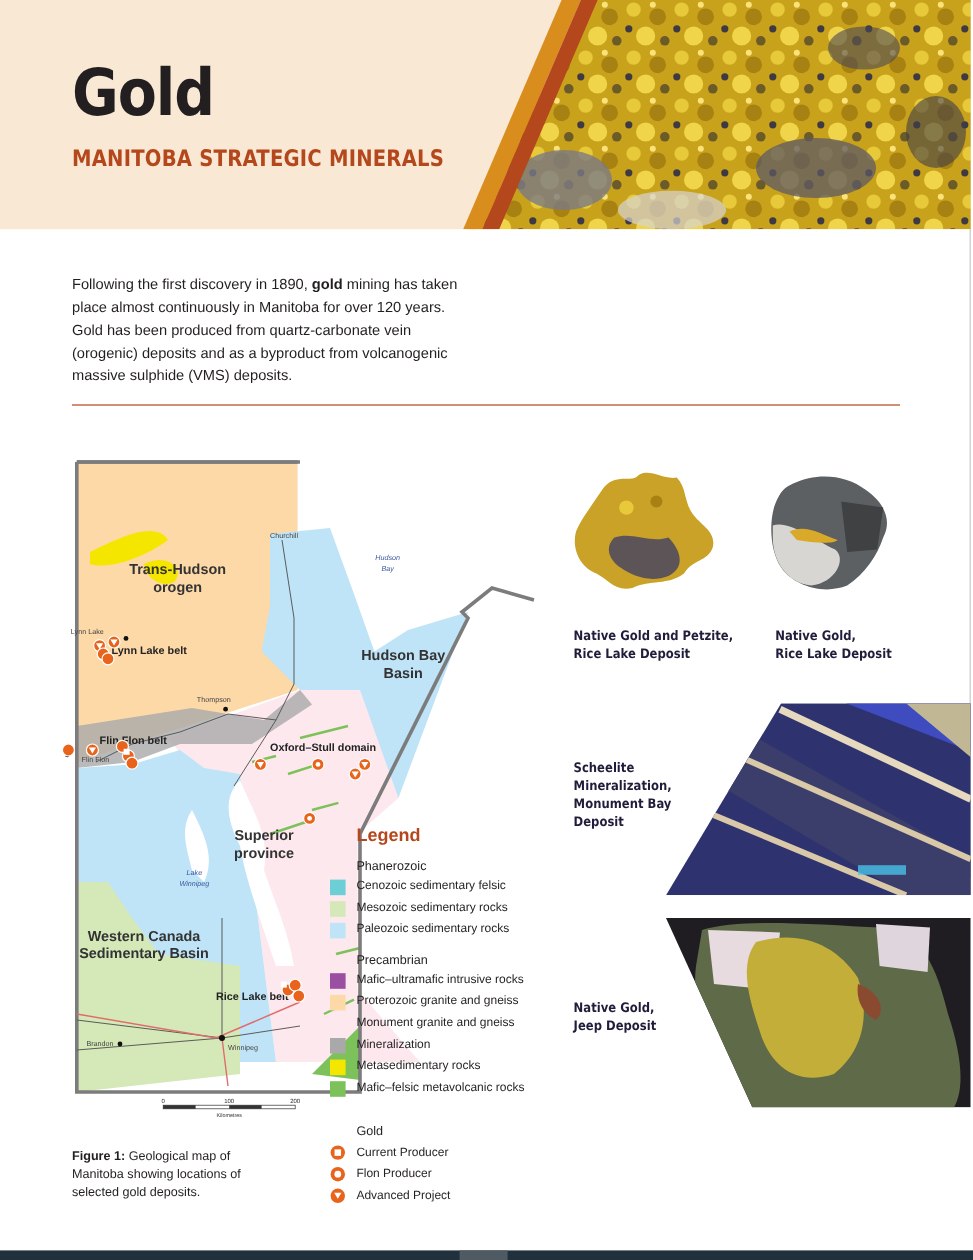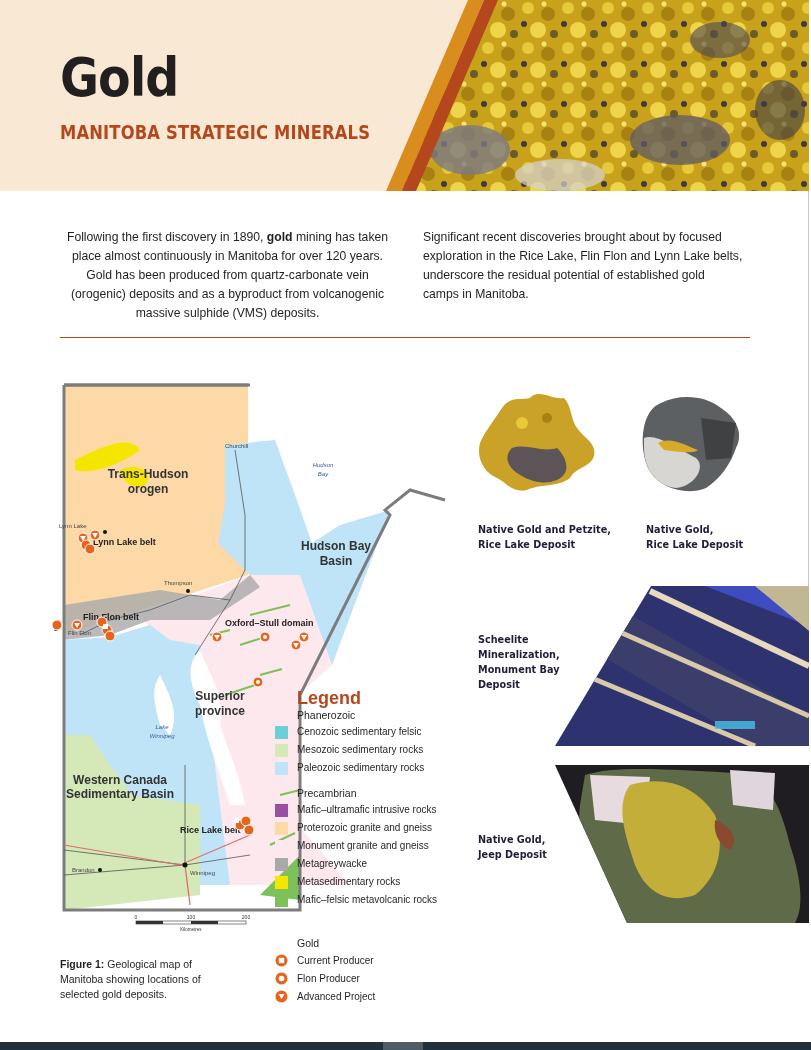--- a/index.html
+++ b/index.html
@@ -9,31 +9,31 @@
   .page { position: absolute; left: 0; top: 0; width: 809px; height: 732px; background: #fff; border-right: 1px solid #c8c8c8; }
 
   
   .header { position: absolute; left: 0; top: 0; width: 809px; height: 191px; background: #f9e8d4; overflow: hidden; }
   .title { position: absolute; left: 60px; top: 46px; font-size: 54px; font-weight: bold; letter-spacing: -1px; color: #231f20; font-family: "DejaVu Sans", sans-serif; transform: scaleX(0.88); transform-origin: left top; }
   .subtitle { position: absolute; left: 60px; top: 121px; font-size: 19px; font-weight: bold; color: #b5471d; font-family: "DejaVu Sans", sans-serif; transform: scaleX(0.86); transform-origin: left top; letter-spacing: 0.2px; }
   .header-photo { position: absolute; left: 0; top: 0; width: 809px; height: 191px; }
 
   
   .intro { position: absolute; top: 228px; font-size: 12.2px; line-height: 19px; color: #231f20; font-family: "Liberation Sans", sans-serif; }
-  .intro-left { left: 60px; width: 335px; text-align: center; }
+  .intro-left { left: 60px; width: 335px; }
   .intro-right { left: 423px; width: 320px; }
   .intro b { font-weight: bold; }
   .divider { position: absolute; left: 60px; top: 337px; width: 690px; height: 1px; background: #b5471d; }
 
   
   .map { position: absolute; left: 50px; top: 375px; width: 420px; height: 560px; }
 
   
   .legend { position: absolute; left: 297px; top: 688px; width: 170px; font-family: "Liberation Sans", sans-serif; }
-  .legend-title { font-size: 18px; font-weight: bold; color: #b5471d; }
+  .legend-title { font-size: 15px; font-weight: bold; color: #b5471d; margin-bottom: 11px; }
   .legend-group { font-size: 10.5px; font-weight: normal; margin-bottom: 4px; color: #231f20; }
   .legend-item { position: relative; height: 18px; font-size: 10px; color: #231f20; line-height: 14px; }
   .legend-swatch { position: absolute; left: -22px; top: 1px; width: 13px; height: 13px; }
   .legend-spacer { height: 8px; }
 
   .gold-legend { position: absolute; left: 297px; top: 937px; width: 170px; font-family: "Liberation Sans", sans-serif; }
   .gold-legend .legend-group { margin-bottom: 5px; }
   .gold-item { position: relative; height: 18px; font-size: 10px; line-height: 13px; }
   .gold-sym { position: absolute; left: -22px; top: 0px; width: 13px; height: 13px; }
 
@@ -75,21 +75,20 @@
       <ellipse cx="560" cy="175" rx="45" ry="16" fill="#d6d4d6" opacity="0.7"></ellipse>
       <ellipse cx="780" cy="110" rx="25" ry="30" fill="#3f3d48" opacity="0.6"></ellipse>
       <polygon points="468,0 484,0 402,191 386,191" fill="#d98d1c"></polygon>
       <polygon points="484,0 498,0 416,191 402,191" fill="#b5471d"></polygon>
     </svg>
     <div class="title">Gold</div>
     <div class="subtitle">MANITOBA STRATEGIC MINERALS</div>
   </div>
 
   <p class="intro intro-left"><span>Following the first discovery in 1890, </span><b>gold</b><span> mining has taken place almost continuously in Manitoba for over 120 years. Gold has been produced from quartz-carbonate vein (orogenic) deposits and as a byproduct from volcanogenic massive sulphide (VMS) deposits.</span></p>
-  <p class="intro intro-right">Significant recent discoveries brought about by focused exploration in the Rice Lake, Flin Flon and Lynn Lake belts, underscore the residual potential of established gold camps in Manitoba.</p>
   <div class="divider"></div>
 
   <svg class="map" viewBox="0 0 420 560">
 
     <polygon points="14,10 395,10 395,10 340,135 360,115 395,122 390,135 352,220 335,236 330,250 248,320 248,450 300,560 14,535" fill="none"></polygon>
 
     <polygon points="14,10 198,10 198,200 14,260" fill="#fdd9a8"></polygon>
     <polygon points="198,10 185,70 175,130 168,168 200,200 230,190 190,145 180,70" fill="#fdd9a8"></polygon>
 
     <polygon points="175,70 225,65 245,120 262,168 290,150 340,135 282,290 250,300 235,200 200,200 168,168 175,130" fill="#bfe4f7"></polygon>
@@ -217,21 +216,21 @@
     <div class="legend-title">Legend</div>
     <div class="legend-group">Phanerozoic</div>
     <div class="legend-item"><span class="legend-swatch" style="background:#6dcfd6"></span><span>Cenozoic sedimentary felsic</span></div>
     <div class="legend-item"><span class="legend-swatch" style="background:#d4e8b8"></span><span>Mesozoic sedimentary rocks</span></div>
     <div class="legend-item"><span class="legend-swatch" style="background:#bfe4f7"></span><span>Paleozoic sedimentary rocks</span></div>
     <div class="legend-spacer"></div>
     <div class="legend-group">Precambrian</div>
     <div class="legend-item"><span class="legend-swatch" style="background:#9b4fa0"></span><span>Mafic–ultramafic intrusive rocks</span></div>
     <div class="legend-item"><span class="legend-swatch" style="background:#fdd9a8"></span><span>Proterozoic granite and gneiss</span></div>
     <div class="legend-item"><span class="legend-swatch" style="background:#fde8ee"></span><span>Monument granite and gneiss</span></div>
-    <div class="legend-item"><span class="legend-swatch" style="background:#a9a9a9"></span><span>Metagreywacke</span></div>
+    <div class="legend-item"><span class="legend-swatch" style="background:#a9a9a9"></span><span>Mineralization</span></div>
     <div class="legend-item"><span class="legend-swatch" style="background:#f5e600"></span><span>Metasedimentary rocks</span></div>
     <div class="legend-item"><span class="legend-swatch" style="background:#7cc15a"></span><span>Mafic–felsic metavolcanic rocks</span></div>
   </div>
 
   <div class="gold-legend">
     <div class="legend-group">Gold</div>
     <div class="gold-item">
       <svg class="gold-sym" viewBox="0 0 13 13">
           <circle cx="6.5" cy="6.5" r="6" fill="#e8641c"></circle>
           <rect x="3.8" y="3.8" width="5.4" height="5.4" fill="#fff"></rect>

